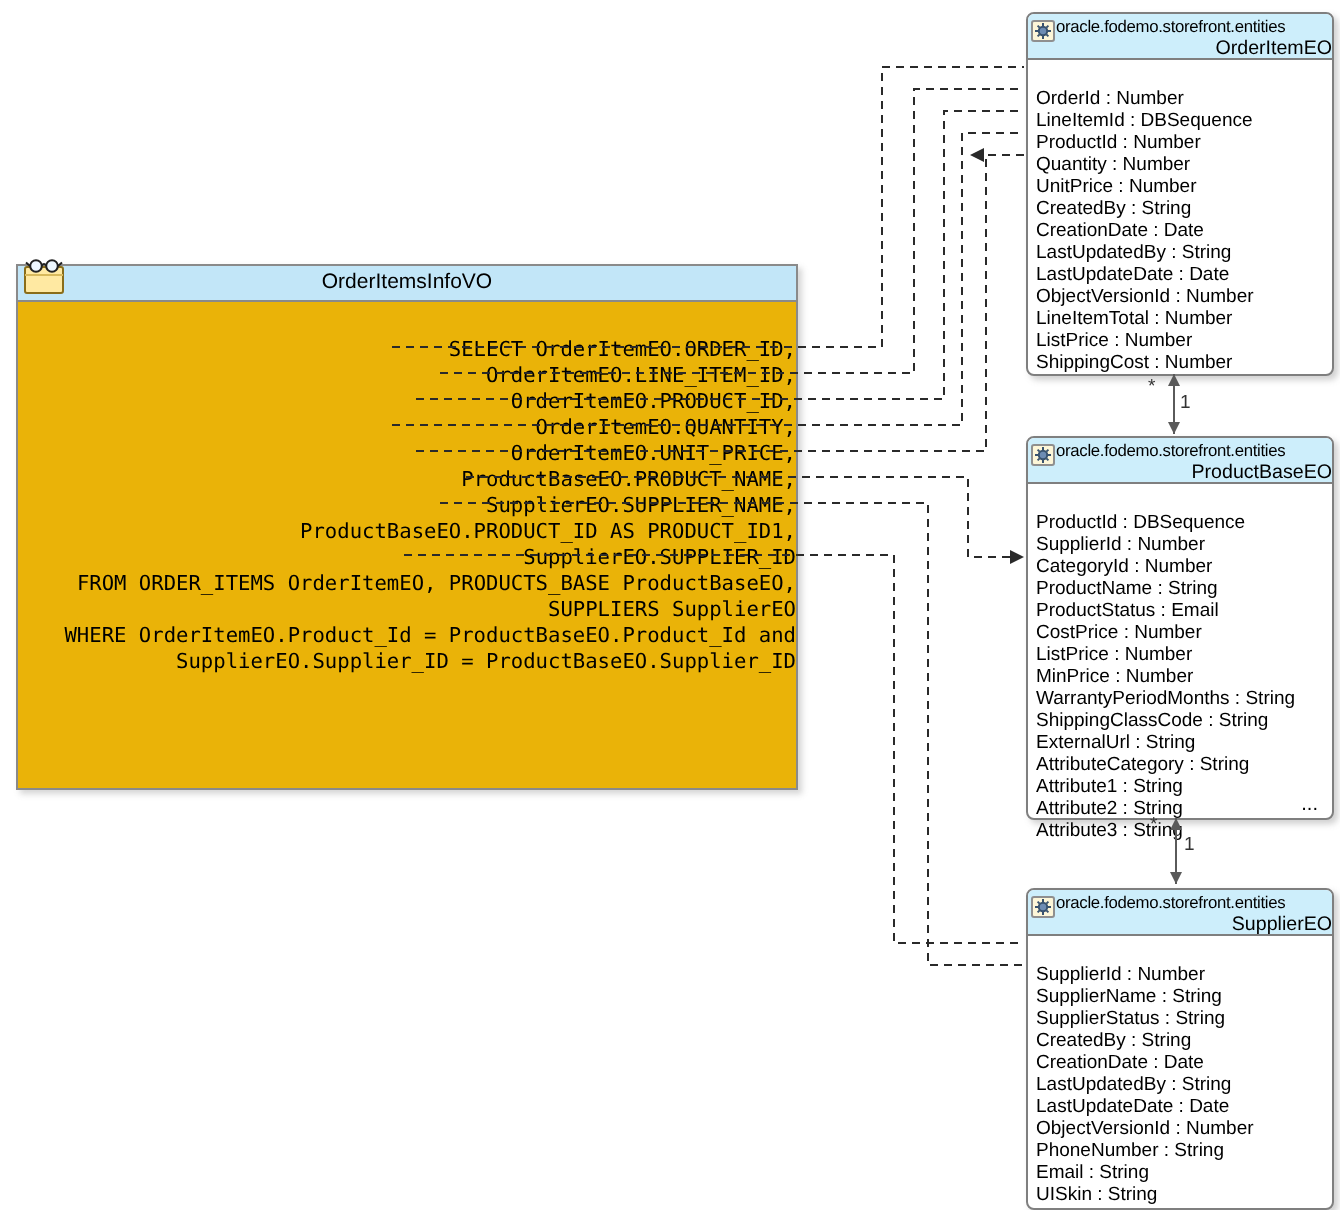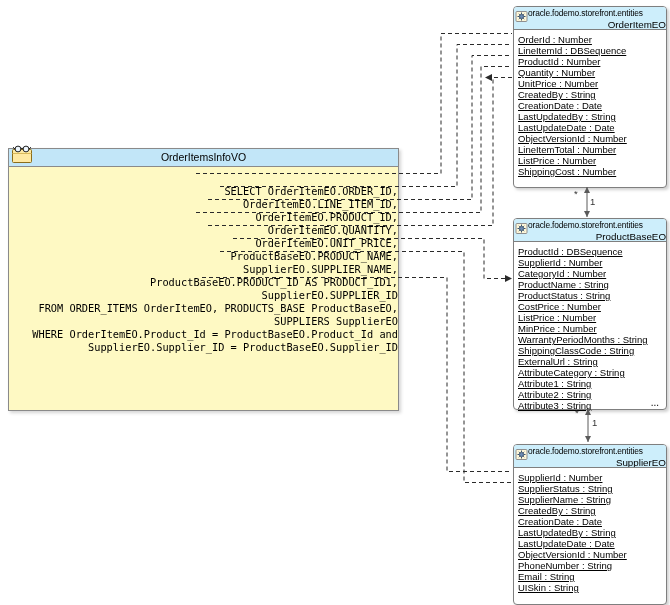--- a/index.html
+++ b/index.html
@@ -1,42 +1,42 @@
 <!DOCTYPE html>
 <html><head>
 <meta charset="utf-8">
 <style>
   html,body{margin:0;padding:0;background:#ffffff;}
   .canvas{position:relative;width:670px;height:605px;background:#ffffff;
           font-family:"Liberation Sans",sans-serif;overflow:hidden;}
 
   
-  .vo{position:absolute;left:8px;top:148px;width:389px;height:261px;
-      background:#fef9c3;border:1px solid #8a8a8a;box-shadow:2px 2px 3px rgba(120,120,120,.30);}
+  .vo{position:absolute;left:8px;top:132px;width:389px;height:261px;
+      background:#eab308;border:1px solid #8a8a8a;box-shadow:2px 2px 3px rgba(120,120,120,.30);}
   .vo-bar{height:17px;background:#c2e6f8;border-bottom:1px solid #8a8a8a;
           text-align:center;font-size:10.5px;line-height:17px;color:#000;}
   .vo-icon{position:absolute;left:2px;top:-5px;width:22px;height:20px;}
   .sql{margin:18px 0 0 10px;font-family:"DejaVu Sans Mono","Liberation Mono",monospace;
        font-size:10.3px;line-height:13px;white-space:pre;color:#000;}
   .sql-line{height:13px;text-align:right;}
 
   
   .entity{position:absolute;left:513px;width:152px;background:#ffffff;
           border:1px solid #7f7f7f;border-radius:4px;
           box-shadow:2px 2px 3px rgba(120,120,120,.35);}
   .e-orderitem{top:6px;height:180px;}
   .e-productbase{top:218px;height:190px;}
   .e-supplier{top:444px;height:159px;}
   .entity-header{height:22px;background:#cdeefb;border-bottom:1px solid #7f7f7f;
                  border-radius:3px 3px 0 0;overflow:hidden;}
   .pkg-row{display:flex;height:11px;padding:1px 1px 0 1px;}
   .pkg-icon{width:13px;height:11px;flex:0 0 13px;}
   .pkg{font-size:8.4px;letter-spacing:-0.15px;white-space:nowrap;color:#000;}
   .ename{height:11px;line-height:11px;text-align:right;font-size:9.8px;color:#000;}
-  .attrs{padding-top:4px;text-decoration:underline;}
+  .attrs{padding-top:14px;}
   .attr{height:11px;line-height:11px;font-size:9.5px;padding-left:4px;
         white-space:nowrap;color:#000;}
   .more{position:absolute;right:7px;bottom:1px;font-size:10px;color:#000;line-height:10px;}
 
   
   .overlay{position:absolute;left:0;top:0;width:670px;height:605px;pointer-events:none;}
   .mult{position:absolute;font-size:9.5px;color:#333;line-height:10px;}
 </style>
 </head>
 <body>
@@ -104,21 +104,21 @@
         </span>
         <span class="pkg">oracle.fodemo.storefront.entities</span>
       </div>
       <div class="ename">ProductBaseEO</div>
     </div>
     <div class="attrs">
         <div class="attr">ProductId : DBSequence</div>
         <div class="attr">SupplierId : Number</div>
         <div class="attr">CategoryId : Number</div>
         <div class="attr">ProductName : String</div>
-        <div class="attr">ProductStatus : String</div>
+        <div class="attr">ProductStatus : Email</div>
         <div class="attr">CostPrice : Number</div>
         <div class="attr">ListPrice : Number</div>
         <div class="attr">MinPrice : Number</div>
         <div class="attr">WarrantyPeriodMonths : String</div>
         <div class="attr">ShippingClassCode : String</div>
         <div class="attr">ExternalUrl : String</div>
         <div class="attr">AttributeCategory : String</div>
         <div class="attr">Attribute1 : String</div>
         <div class="attr">Attribute2 : String</div>
         <div class="attr">Attribute3 : String</div>
@@ -135,22 +135,22 @@
             <path d="M6.5,1.5 V3 M6.5,8 V9.5 M2.5,5.5 H4 M9,5.5 H10.5 M3.8,2.8 l1,1 M9.2,2.8 l-1,1 M3.8,8.2 l1,-1 M9.2,8.2 l-1,-1" stroke="#39536f" fill="none"></path>
             <circle cx="6.5" cy="5.5" r="2.1" fill="#6d8cb3" stroke="#39536f"></circle>
           </svg>
         </span>
         <span class="pkg">oracle.fodemo.storefront.entities</span>
       </div>
       <div class="ename">SupplierEO</div>
     </div>
     <div class="attrs">
         <div class="attr">SupplierId : Number</div>
+        <div class="attr">SupplierName : String</div>
         <div class="attr">SupplierStatus : String</div>
-        <div class="attr">SupplierName : String</div>
         <div class="attr">CreatedBy : String</div>
         <div class="attr">CreationDate : Date</div>
         <div class="attr">LastUpdatedBy : String</div>
         <div class="attr">LastUpdateDate : Date</div>
         <div class="attr">ObjectVersionId : Number</div>
         <div class="attr">PhoneNumber : String</div>
         <div class="attr">Email : String</div>
         <div class="attr">UISkin : String</div>
       </div>
   </div>

